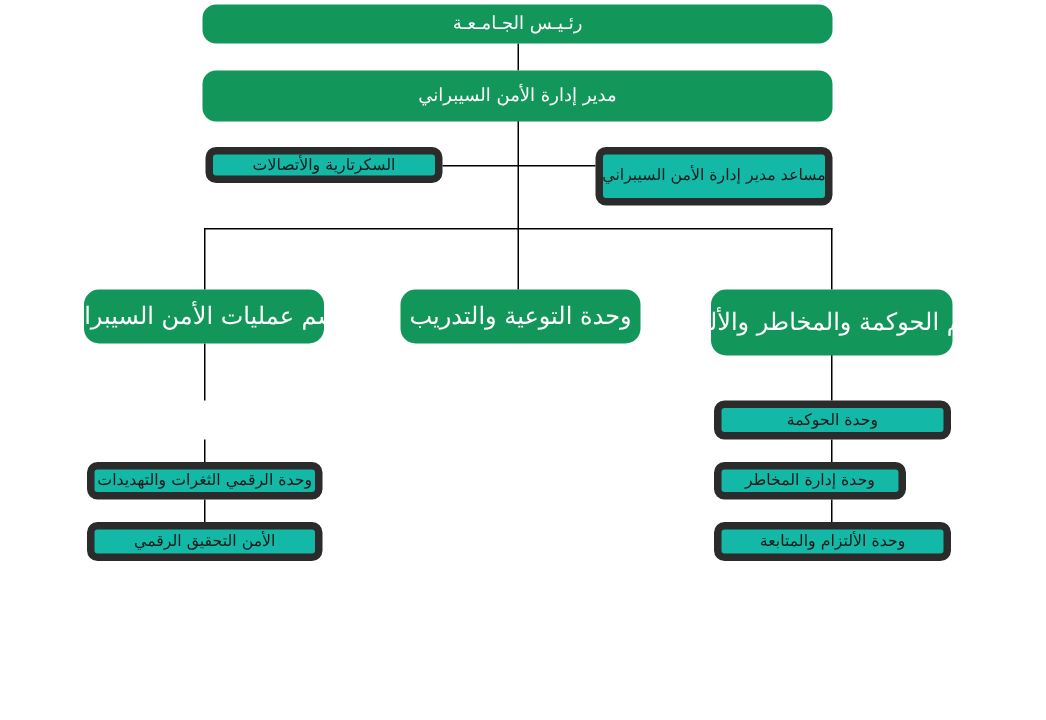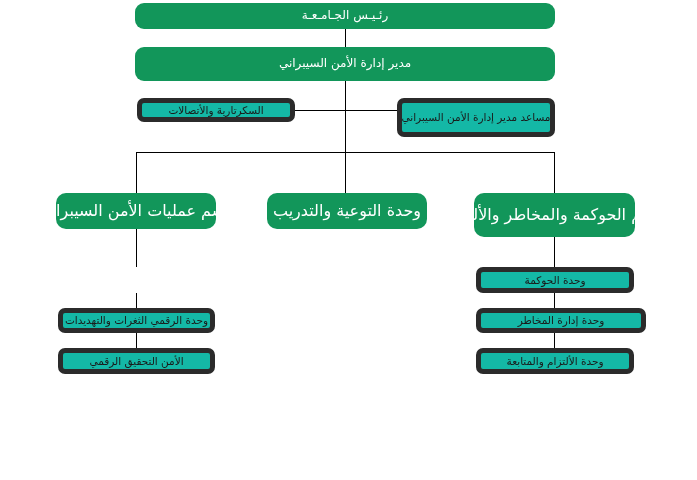--- a/index.html
+++ b/index.html
@@ -81,16 +81,16 @@
   <div class="node wbox" style="left: 397px; top: 98px; width: 158px; height: 39px; border-color: rgb(43, 43, 43); color: rgb(26, 26, 26);">مساعد مدير إدارة الأمن السيبراني</div>
 
   <div class="node gbox small" style="left: 56px; top: 193px; width: 160px; height: 36px; color: rgb(255, 255, 255);">قسم عمليات الأمن السيبراني</div>
   <div class="node gbox small" style="left: 267px; top: 193px; width: 160px; height: 36px; color: rgb(255, 255, 255);">وحدة التوعية والتدريب</div>
   <div class="node gbox small" style="left: 474px; top: 193px; width: 161px; height: 44px; color: rgb(255, 255, 255);">قسم الحوكمة والمخاطر والألتزام</div>
 
   <div class="node wbox" style="left: 58px; top: 308px; width: 157px; height: 25px; border-color: rgb(43, 43, 43); color: rgb(26, 26, 26);">وحدة الرقمي الثغرات والتهديدات</div>
   <div class="node wbox" style="left: 58px; top: 348px; width: 157px; height: 26px; border-color: rgb(43, 43, 43); color: rgb(26, 26, 26);">الأمن التحقيق الرقمي</div>
 
   <div class="node wbox" style="left: 476px; top: 267px; width: 158px; height: 26px; border-color: rgb(43, 43, 43); color: rgb(26, 26, 26);">وحدة الحوكمة</div>
-  <div class="node wbox" style="left: 476px; top: 308px; width: 170px; height: 25px; border-color: rgb(43, 43, 43); color: rgb(26, 26, 26);">وحدة إدارة المخاطر</div>
+  <div class="node wbox" style="left: 476px; top: 308px; width: 128px; height: 25px; border-color: rgb(43, 43, 43); color: rgb(26, 26, 26);">وحدة إدارة المخاطر</div>
   <div class="node wbox" style="left: 476px; top: 348px; width: 158px; height: 26px; border-color: rgb(43, 43, 43); color: rgb(26, 26, 26);">وحدة الألتزام والمتابعة</div>
 
 </div>
 
 </body></html>

